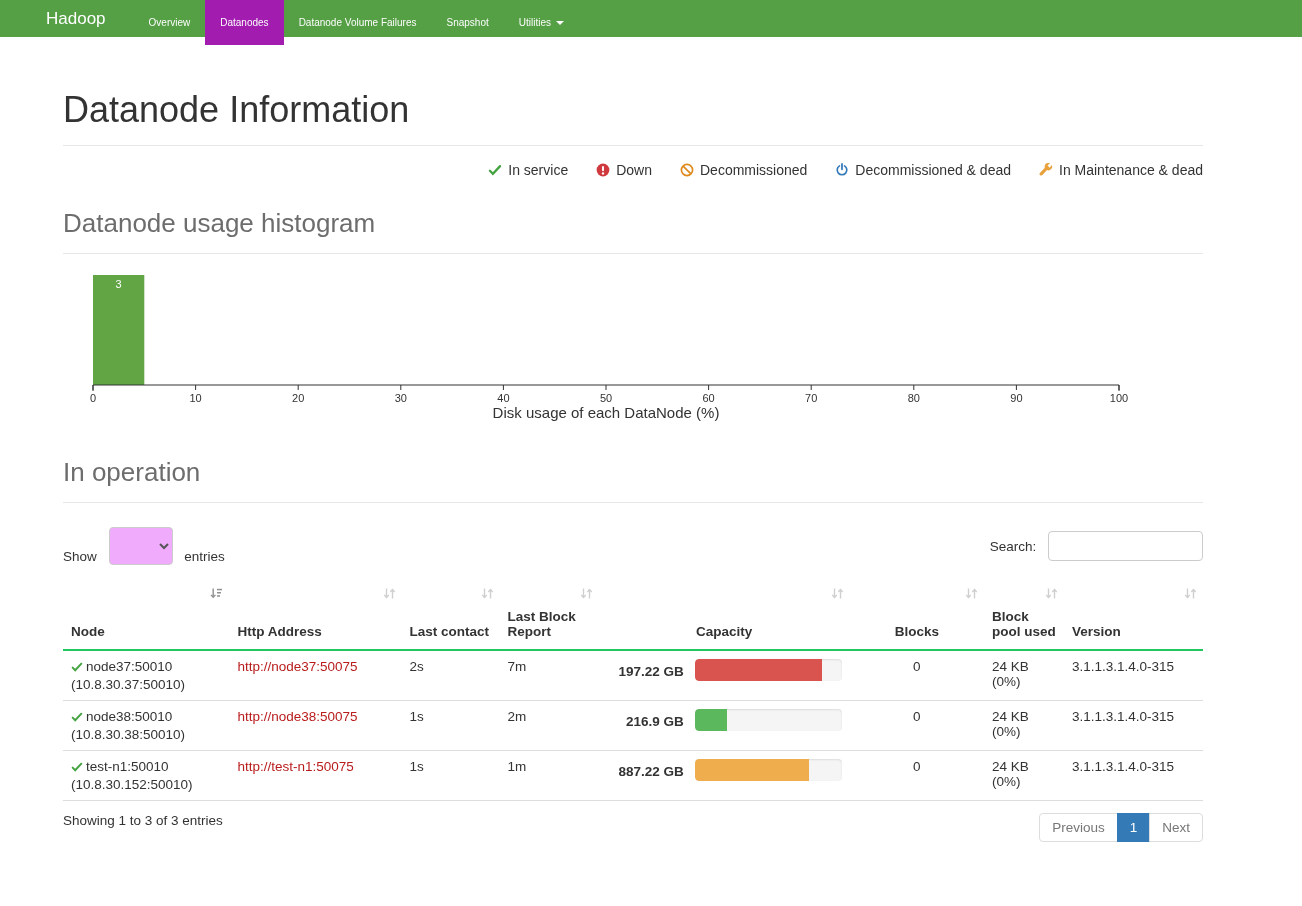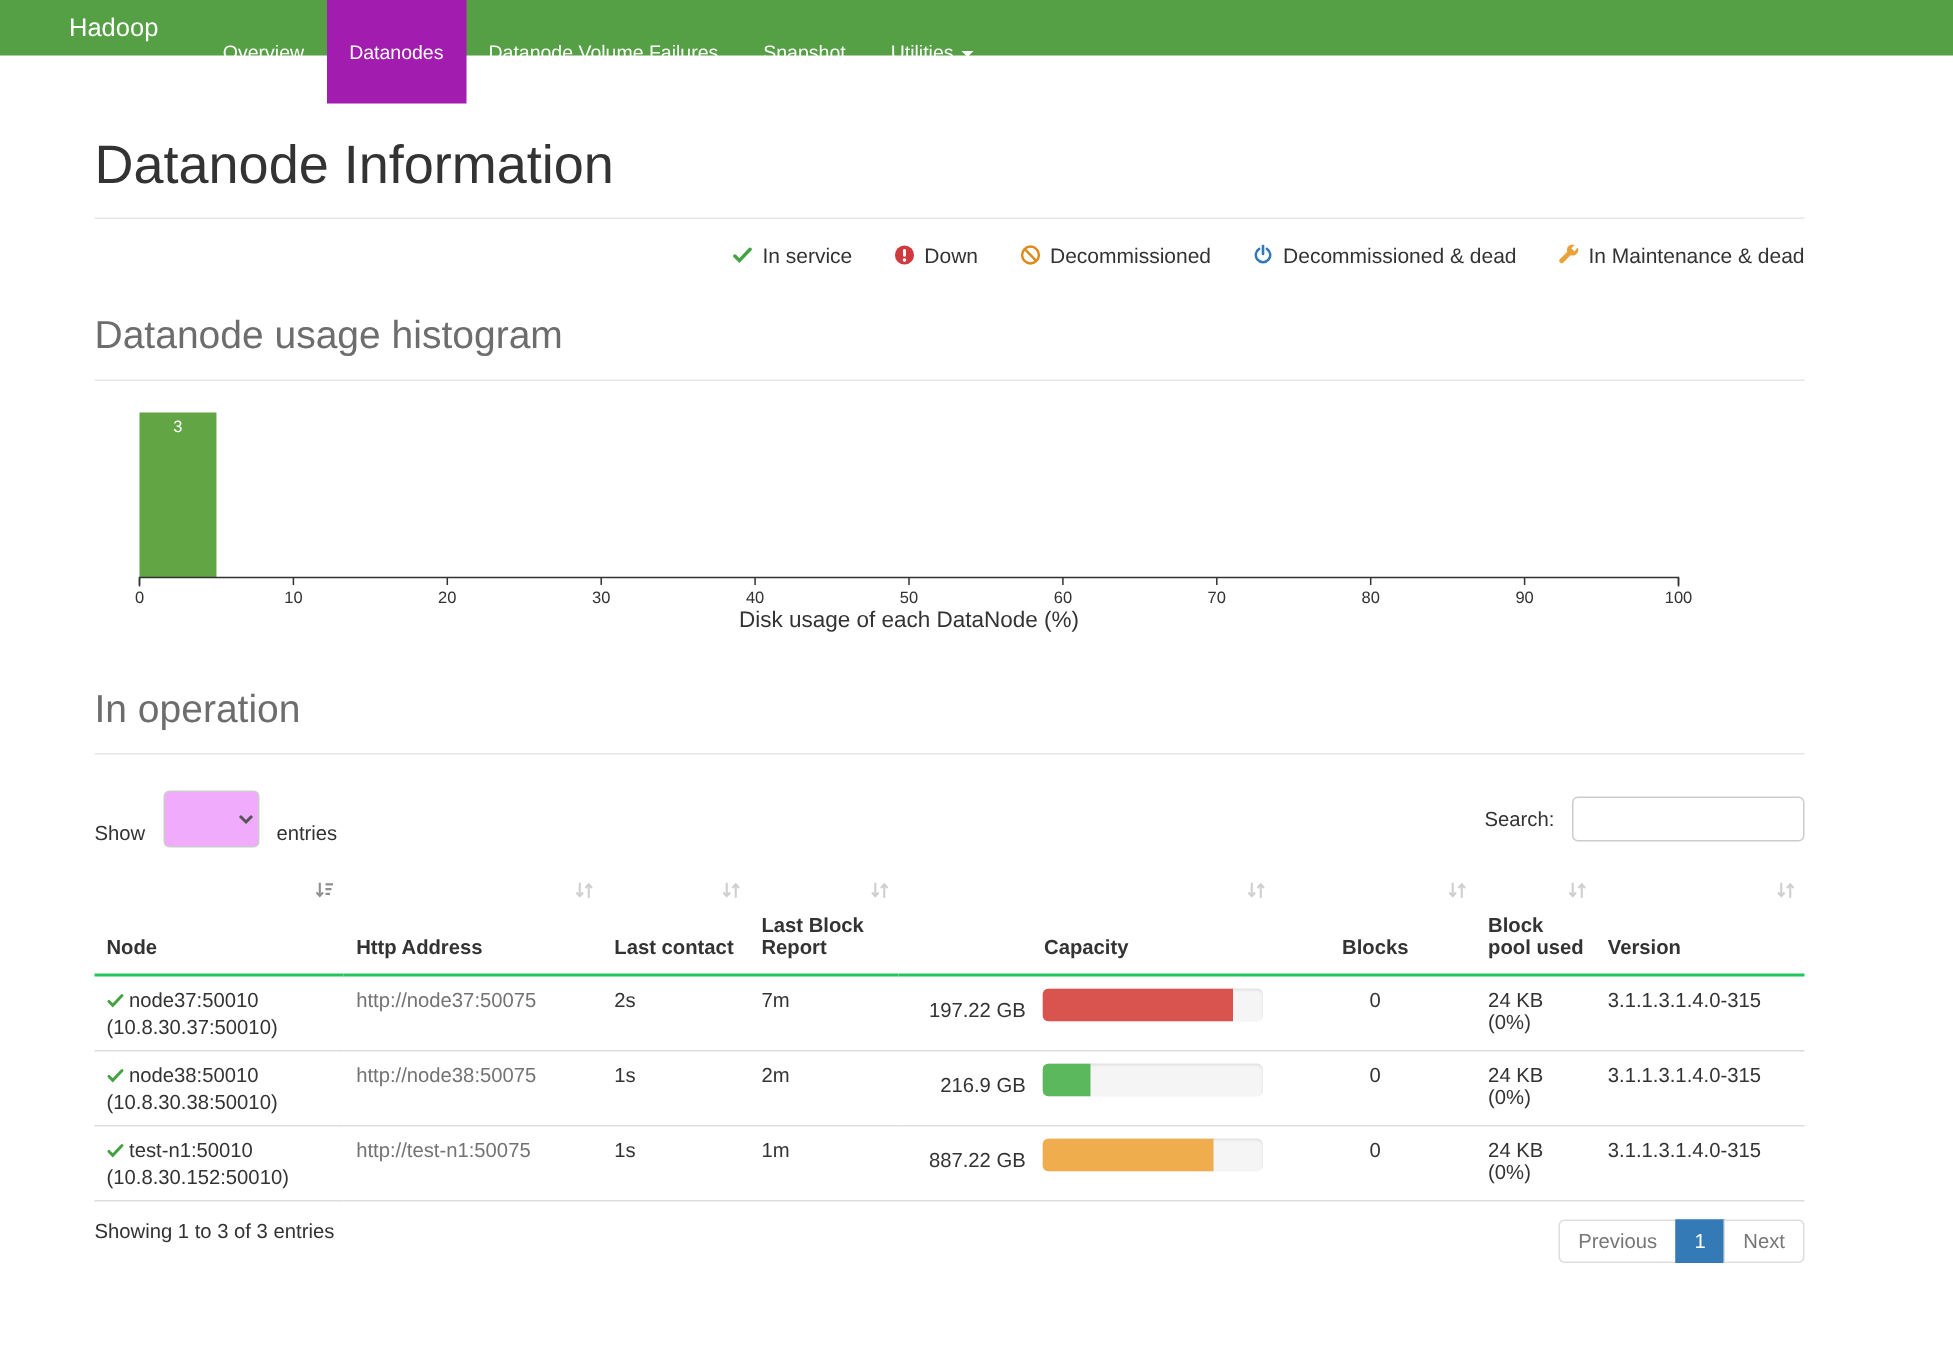--- a/index.html
+++ b/index.html
@@ -5,22 +5,22 @@
   * { box-sizing: border-box; }
   html,body { margin:0; padding:0; background:#fff; color:#333;
     font-family:"Liberation Sans","DejaVu Sans",sans-serif; font-size:14px; }
 
   
   .navbar { background:#55a045; height:37px; display:flex; align-items:stretch;
     padding-left:46px; width:100%; }
   .brand { color:#fff; font-size:17px; line-height:37px; padding:0 14px 0 0;
     text-decoration:none; margin-right:14px; }
   .nav-items { list-style:none; margin:0; padding:0; display:flex; }
-  .nav-items li a { display:block; color:#fdfdfd; font-size:13px; line-height:37px;
-    padding:16px 15px; text-decoration:none; cursor:pointer; }
+  .nav-items li a { display:block; color:#fdfdfd; font-size:10px; line-height:37px;
+    padding:4px 15px; text-decoration:none; cursor:pointer; }
   .nav-items li.active a { background:#a21caf; }
   .caret { display:inline-block; width:0; height:0; margin-left:5px; vertical-align:middle;
     border-left:4px solid transparent; border-right:4px solid transparent;
     border-top:4px solid #fdfdfd; }
 
   
   .container { width:1140px; margin-left:63px; }
   h1 { font-size:36px; font-weight:400; margin:52px 0 12px; color:#333; }
   h2 { font-size:26px; font-weight:400; margin:30px 0 10px; color:#6d6d6d; }
   hr { border:none; border-top:1px solid #e7e7e7; margin:14px 0; }
@@ -46,25 +46,25 @@
   col.c-node{width:14.6%} col.c-http{width:15.1%} col.c-lastcontact{width:8.6%}
   col.c-lastblock{width:8.7%} col.c-capacity{width:22%} col.c-blocks{width:11.8%}
   col.c-blockpool{width:7%} col.c-version{width:12.2%}
   th { position:relative; text-align:left; vertical-align:bottom; font-size:13.5px;
     font-weight:bold; color:#333; padding:30px 8px 10px; border-bottom:2px solid #22c55e;
     cursor:pointer; }
   th .sort-icon { position:absolute; top:8px; right:6px; }
   th.center, td.center { text-align:center; }
   td { font-size:13.5px; color:#333; padding:8px; vertical-align:top; }
   tbody tr { border-bottom:1px solid #ddd; }
-  td a { color:#737373; text-decoration:none; }
+  td a { color:#b91c1c; text-decoration:none; }
   .node-detail { display:block; padding-left:0; margin-top:3px; }
   .node-line svg { margin-right:3px; }
 
-  .capacity-cell { display:flex; align-items:flex-end; }
+  .capacity-cell { display:flex; align-items:center;font-weight:bold; }
   .capacity-text { width:84px; text-align:right; margin-right:11px; padding-top:2px; }
   .progress { width:160px; height:22px; background:#f5f5f5; border-radius:4px;
     box-shadow:inset 0 1px 2px rgba(0,0,0,.1); overflow:hidden; margin-top:0; }
   .progress-bar { height:100%; border-radius:4px 0 0 4px; }
 
   
   .table-footer { display:flex; justify-content:space-between; 
     margin:12px 0 20px; }
   .table-info { font-size:13.5px; color:#333; }
   .pagination { list-style:none; display:flex; margin:0; padding:0; }

